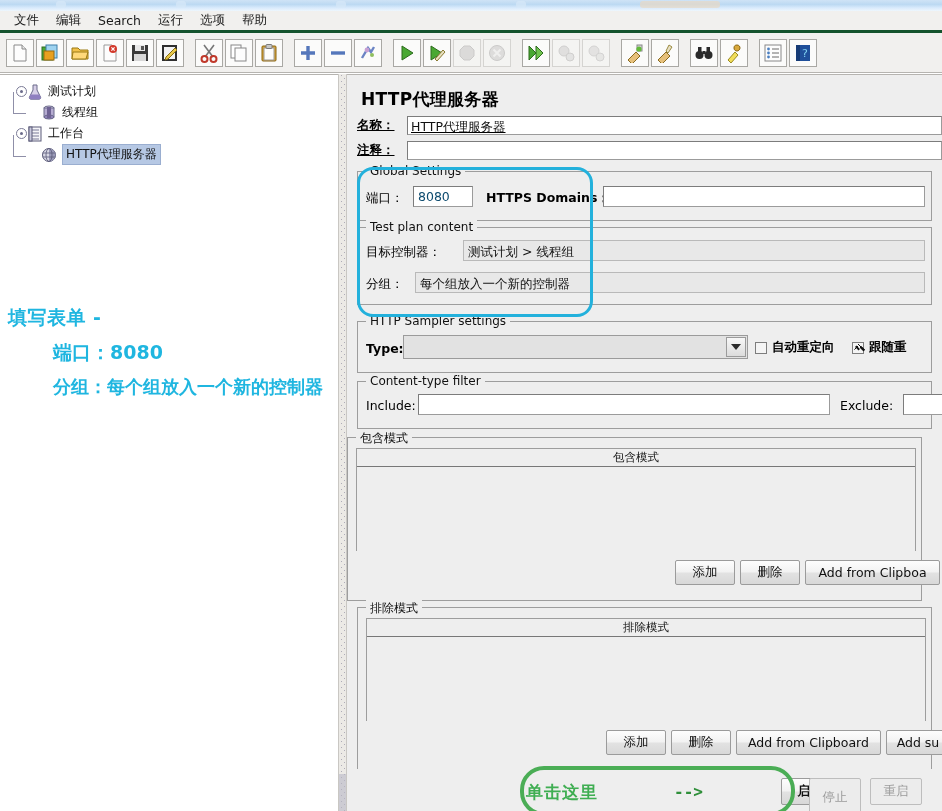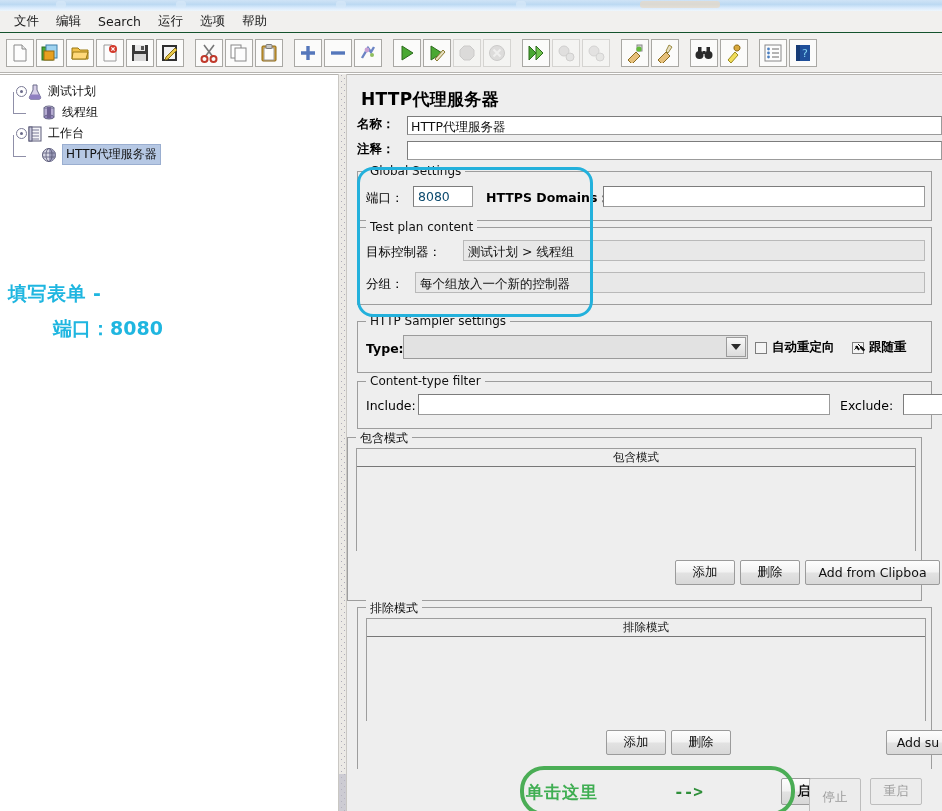--- a/index.html
+++ b/index.html
@@ -16,21 +16,21 @@
   .winchrome{
     position:absolute;left:0;top:0;width:942px;height:11px;
     background:linear-gradient(to bottom,#cfe3f6 0%,#bcd9f2 40%,#d8eafc 70%,#eef6fd 100%);
     border-bottom:1px solid #a8c3dd;
   }
   .winchrome .nub{position:absolute;top:1px;width:10px;height:7px;border-radius:3px;background:#d7e8f8;opacity:.7;}
 
   
   .menubar{
     position:absolute;left:0;top:11px;width:942px;height:22px;
-    background:#f1f0ee;border-bottom:1px solid #14532d;
+    background:#f1f0ee;border-bottom:3px solid #14532d;
     display:flex;align-items:center;padding-left:6px;box-sizing:border-box;
   }
   .menuitem{
     font-size:12.5px;color:#1a1a1a;padding:2px 8px;margin-right:1px;
     white-space:nowrap;cursor:default;
   }
 
   
   .toolbar{
     position:absolute;left:0;top:33px;width:942px;height:40px;
@@ -79,36 +79,36 @@
   }
   .trow .knob:after{content:"";position:absolute;left:3px;top:3px;width:3px;height:3px;border-radius:50%;background:#6b6b8a;}
   .tlabel{font-size:12px;color:#111;white-space:nowrap;}
   .tlabel.sel{background:#b6c8e4;padding:1px 3px;border:1px solid #9aaed0;}
   .tline{position:absolute;background:#8f8fa8;}
 
   .ticon{width:18px;height:18px;margin-right:4px;flex:0 0 18px;}
 
   
   .annot{position:absolute;left:8px;top:206px;width:330px;color:#1fb6e0;}
-  .annot .l1{font-size:19px;font-weight:bold;letter-spacing:.5px;}
+  .annot .l1{font-size:19px;font-weight:bold;letter-spacing:.5px;margin-top:24px;}
   .annot .l2{font-size:19px;font-weight:bold;margin-left:45px;margin-top:9px;}
   .annot .l3{font-size:18px;font-weight:bold;margin-left:45px;margin-top:10px;}
   .annot .l4{font-size:18px;font-weight:bold;margin-left:45px;margin-top:9px;}
 
   
   .rightpane{
     position:absolute;left:347px;top:74px;width:595px;height:737px;
     background:#eeeeee;border-top:1px solid #b6b4b0;box-sizing:border-box;
     overflow:hidden;
   }
   .ptitle{
     position:absolute;left:14px;top:13px;font-size:17px;font-weight:bold;color:#000;
     letter-spacing:.3px;
   }
-  .namerow,.commentrow{position:absolute;left:10px;display:flex;}
+  .namerow,.commentrow{position:absolute;left:10px;display:flex;align-items:center;text-decoration:underline;}
   .namerow{top:41px;}
   .commentrow{top:66px;}
   .flabel{font-size:12.5px;font-weight:bold;color:#000;white-space:nowrap;}
   .jtext{
     background:#ffffff;border:1px solid #9b9b9b;border-top-color:#7c7c7c;border-left-color:#7c7c7c;
     height:19px;line-height:19px;font-size:12.5px;color:#111;
     padding:0 3px;box-sizing:border-box;
   }
 
   
@@ -458,20 +458,21 @@
             </svg>
         </span>
         <span class="tlabel sel">HTTP代理服务器</span>
       </div>
 
     </div>
 
     <div class="annot">
       <div class="l1">填写表单 -</div>
       <div class="l2">端口：8080</div>
+      <div class="l4">分组：每个组放入一个新的控制器</div>
     </div>
   </div>
 
   <div class="divider">
     <div class="dots"></div>
     <div class="grip"></div>
   </div>
 
   <div class="rightpane">
 
@@ -541,20 +542,21 @@
     </div>
 
     <div class="group" style="left:10px;top:532px;width:575px;height:164px;">
       <span class="gtitle">排除模式</span>
       <div class="tbl" style="left:8px;top:10px;width:560px;height:103px;">
         <div class="tblhead">排除模式</div>
         <div class="tblbody" style="height:84px;"></div>
       </div>
       <div class="jbtn" style="left:248px;top:122px;width:60px;">添加</div>
       <div class="jbtn" style="left:313px;top:122px;width:60px;">删除</div>
+      <div class="jbtn" style="left:378px;top:122px;width:145px;">Add from Clipboard</div>
       <div class="jbtn" style="left:528px;top:122px;width:64px;">Add su</div>
     </div>
 
     <div class="bottombar">
       <div class="clickhere" style="left:179px;top:12px;">单击这里</div>
       <div class="arrowtxt" style="left:327px;top:13px;">--&gt;</div>
       <div class="jbtn bold" style="left:393px;top:9px;width:58px;height:27px;margin-left:41px;">启动</div>
       <div class="jbtn dis" style="left:462px;top:9px;width:52px;height:38px;">停止</div>
       <div class="jbtn dis" style="left:523px;top:9px;width:52px;height:27px;">重启</div>
     </div>

